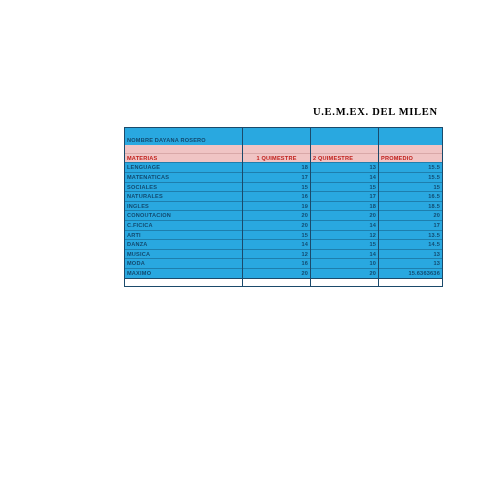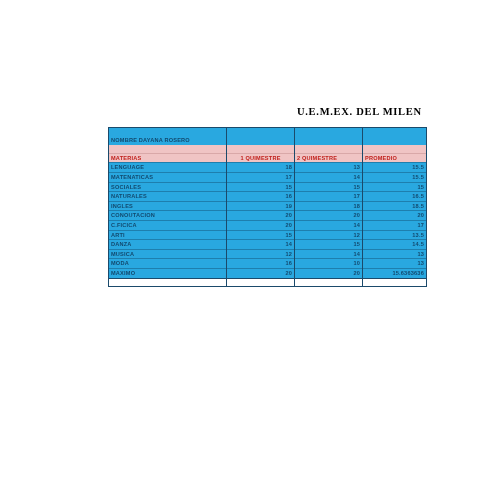--- a/index.html
+++ b/index.html
@@ -11,21 +11,21 @@
     width: 495px;
     height: 495px;
     background: #ffffff;
     font-family: "Liberation Sans", sans-serif;
     overflow: hidden;
     position: relative;
   }
 
   #sheet-area {
     position: absolute;
-    left: 0;
+    left: 16px;
     top: 0;
     width: 457px;
     height: 495px;
   }
 
   
   #doc-title {
     position: absolute;
     left: 297px;
     top: 106px;

